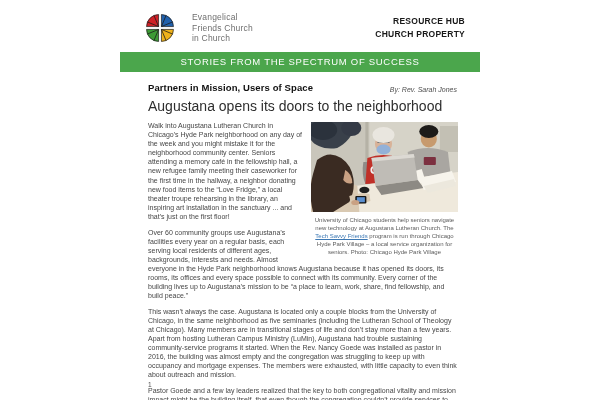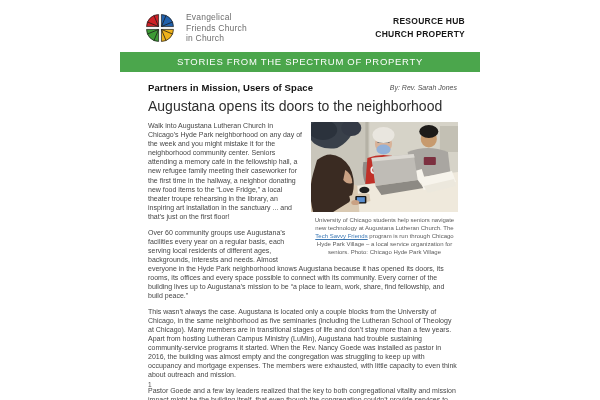--- a/index.html
+++ b/index.html
@@ -14,30 +14,30 @@
   html, body { margin: 0; padding: 0; }
   body {
     width: 600px; height: 400px;
     background: #ffffff;
     font-family: "Liberation Sans", sans-serif;
     overflow: hidden;
     -webkit-font-smoothing: antialiased;
   }
   .page { width: 360px; height: 400px; margin: 0 auto; padding-top: 11px; position: relative; }
   .header { display: flex; justify-content: space-between; align-items: flex-start; padding: 0 15px 0 23px; }
-  .org { display: flex; align-items: center; gap: 9px; }
+  .org { display: flex; align-items: center; gap: 15px; }
   .logo { width: 34px; height: 34px; flex: 0 0 auto; }
   .org-name { font-size: 8.5px; line-height: 1.28; color: #6f6f6f; letter-spacing: .2px; }
   .program { text-align: right; font-size: 8.5px; font-weight: bold; color: #191919; line-height: 1.55; padding-top: 4px; letter-spacing: .25px; }
   .banner {
     margin-top: 7px; background: var(--banner-green); color: #fefefe;
     font-size: 9.5px; letter-spacing: .7px; text-align: center;
     padding: 4px 0 5px; font-weight: 500;
   }
-  .title-row { display: flex; justify-content: space-between; align-items: center; padding: 10px 23px 0 28px; }
+  .title-row { display: flex; justify-content: space-between; align-items: flex-end; padding: 10px 23px 0 28px; }
   .title { margin: 0; font-size: 9.5px; font-weight: bold; color: #111; letter-spacing: .1px; }
   .byline { font-size: 7px; font-style: italic; color: #4f4f4f; }
   .subtitle { padding: 5px 23px 0 28px; font-size: 14px; color: #2e2e2e; }
   .body-text { padding: 7px 22px 0 28px; font-size: 7px; line-height: 1.3; color: #464646; }
   .body-text p { margin: 0 0 6.5px 0; }
   .figure { float: right; width: 147px; margin: 1px 0 3px 7px; }
   .photo { display: block; width: 147px; height: 90px; }
   .caption { margin-top: 4px; font-size: 6px; line-height: 1.35; color: #5c5c5c; text-align: center; }
   .caption-link { color: var(--link-blue); text-decoration: underline; }
   .page-num { position: absolute; left: 28px; bottom: 12px; font-size: 6.5px; color: #4f4f4f; }
@@ -71,21 +71,21 @@
         <div>Friends Church</div>
         <div>in Church</div>
       </div>
     </div>
     <div class="program">
       <div>RESOURCE HUB</div>
       <div>CHURCH PROPERTY</div>
     </div>
   </header>
 
-  <div class="banner">STORIES FROM THE SPECTRUM OF PROPERTY</div>
+  <div class="banner">STORIES FROM THE SPECTRUM OF SUCCESS</div>
 
   <div class="title-row">
     <h1 class="title">Partners in Mission, Users of Space</h1>
     <span class="byline">By: Rev. Sarah Jones</span>
   </div>
 
   <div class="subtitle">Augustana opens its doors to the neighborhood</div>
 
   <div class="body-text">
     <figure class="figure">

